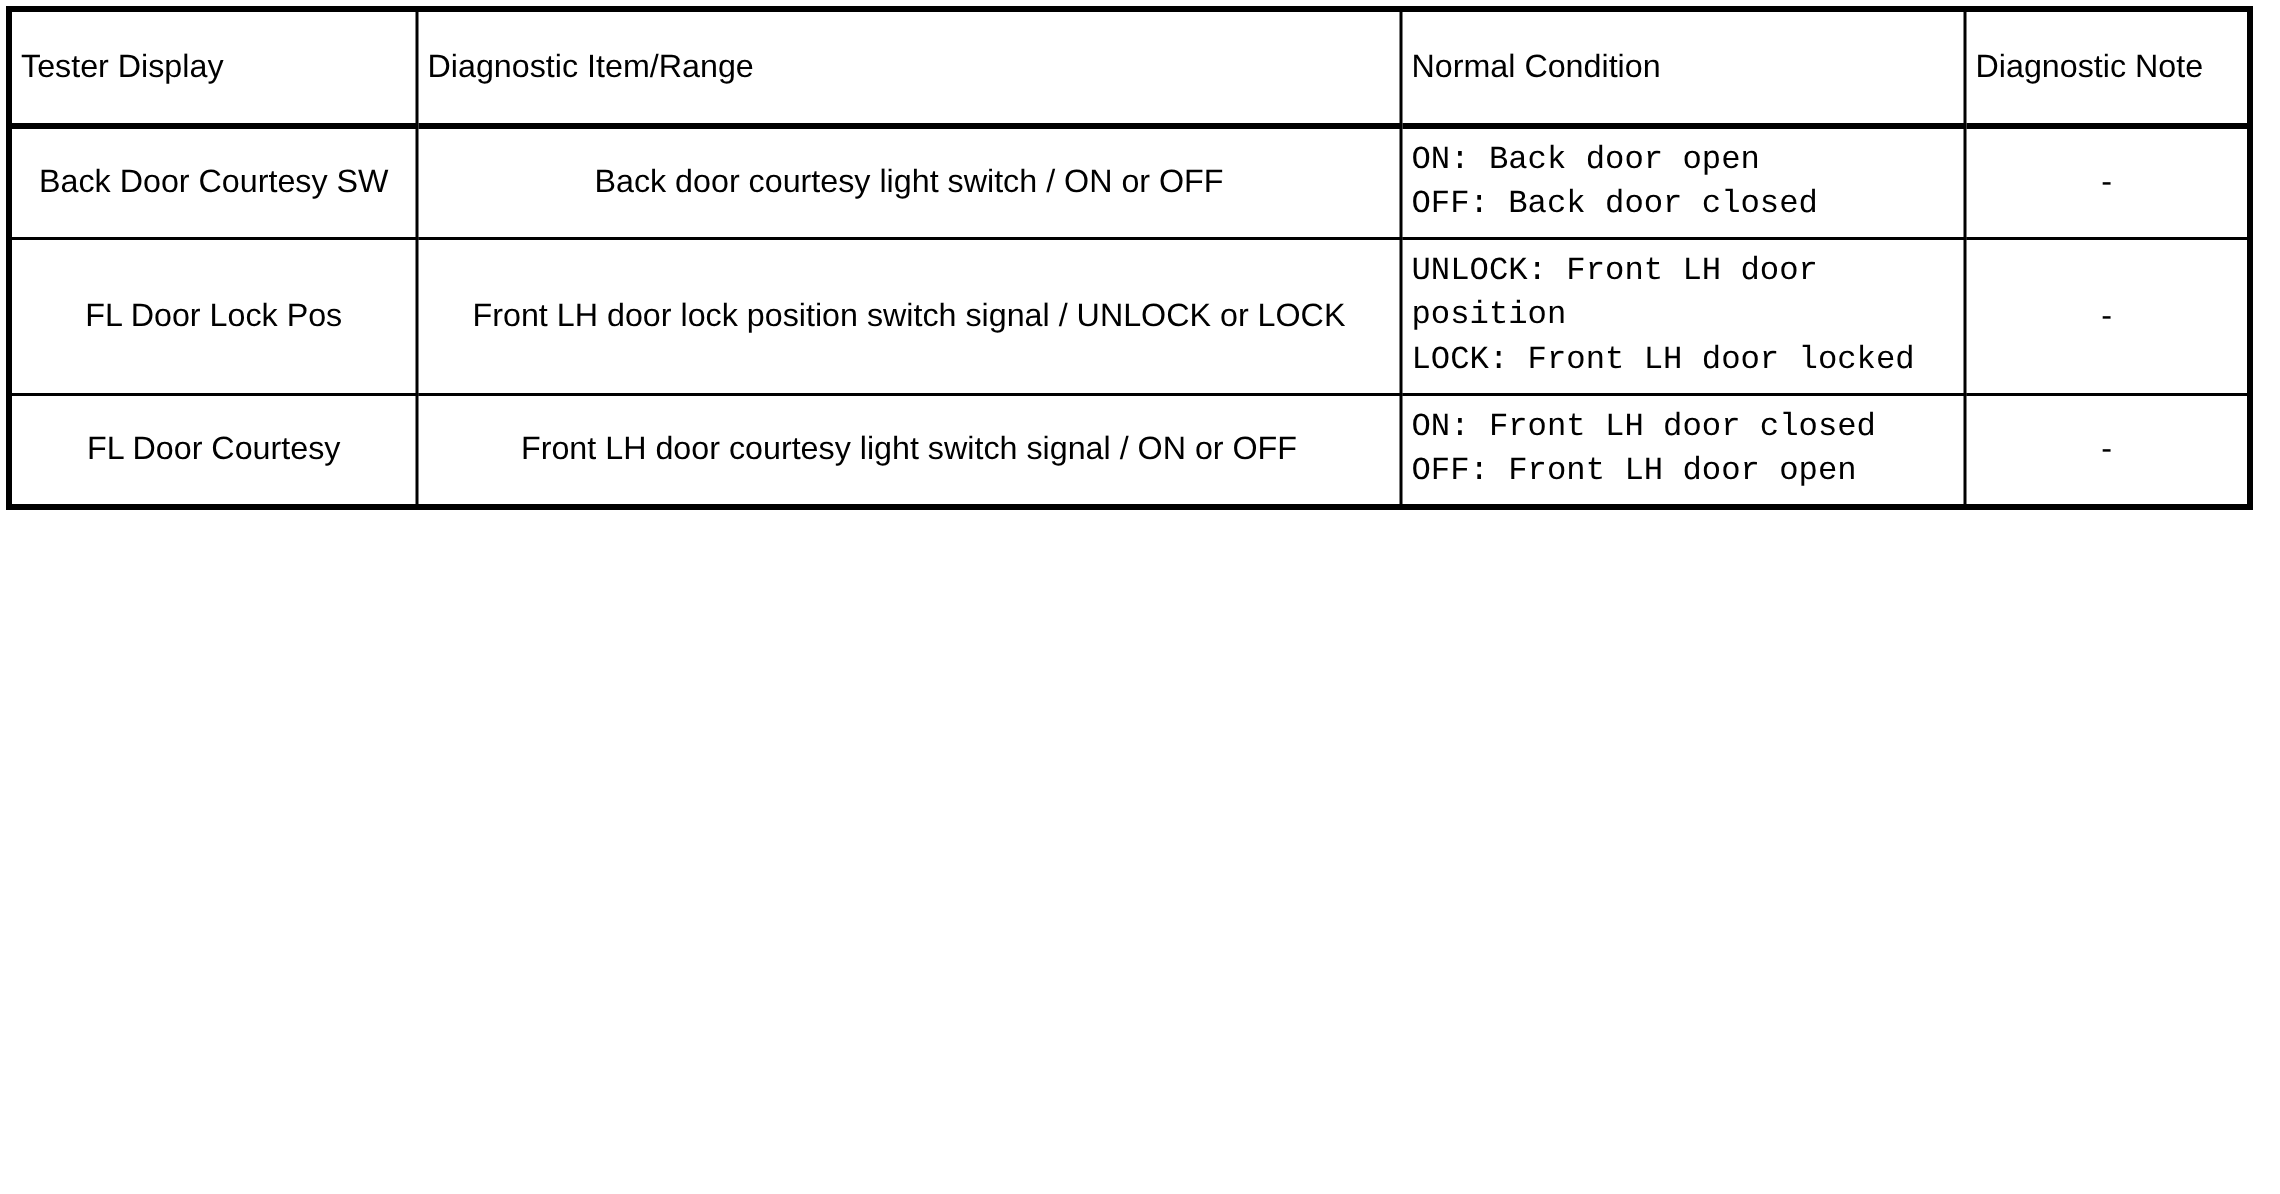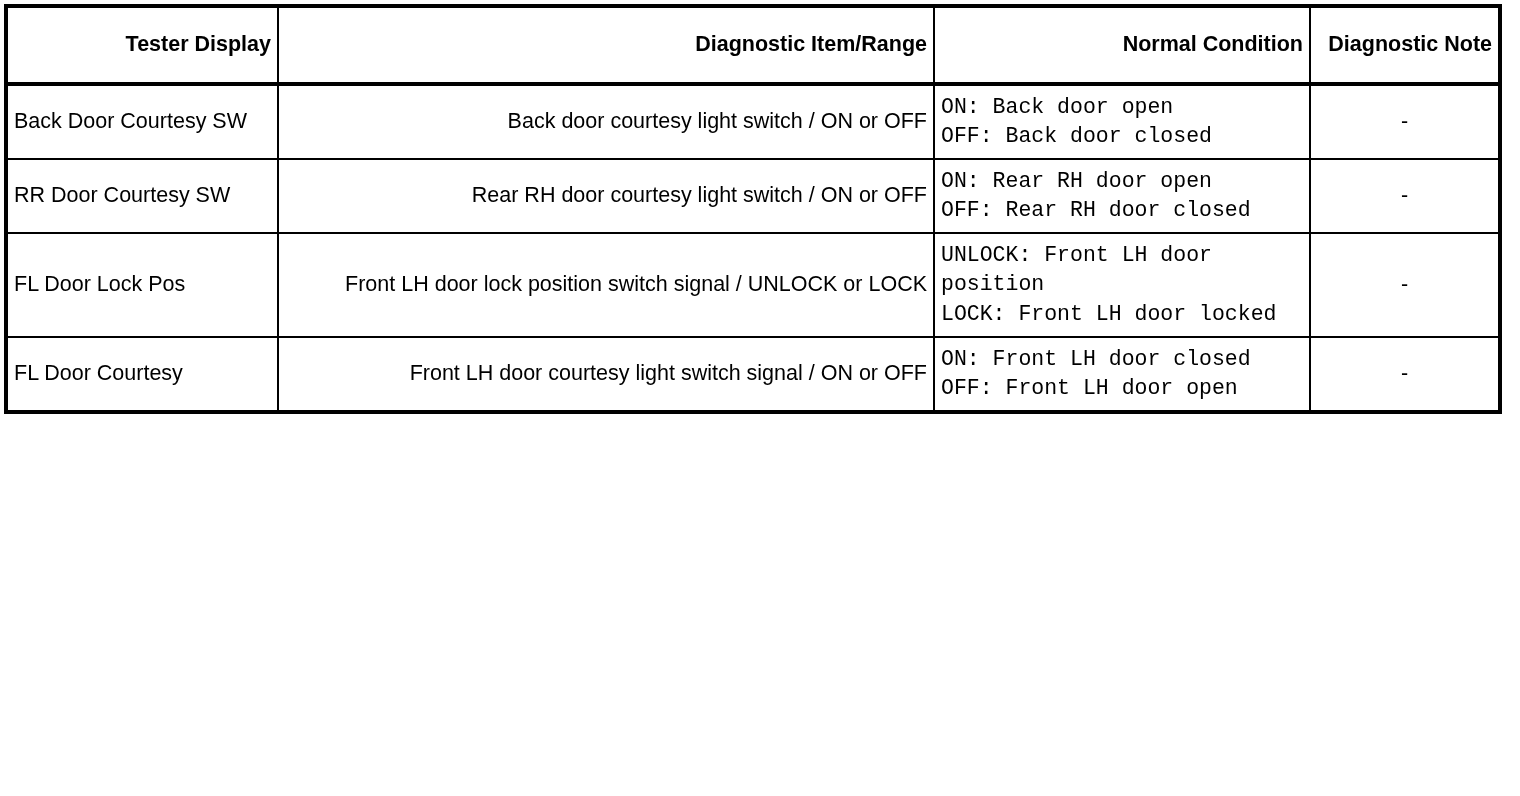--- a/index.html
+++ b/index.html
@@ -37,31 +37,32 @@
   table.spec-table th,
   table.spec-table td {
     border: 2px solid #000000;
     font-size: 21.5px;
     line-height: 1.36;
     padding: 3px 6px;
     vertical-align: middle;
   }
 
   table.spec-table thead th {
-    font-weight: bold;
-    text-align: right;
+    font-weight: normal;
+    text-align: left;
     height: 66px;
     border-bottom-width: 4px;
     padding: 4px 6px;
   }
 
   td.col-tester {
+    text-align: center;
   }
   td.col-measurement {
-    text-align: right;
+    text-align: center;
     padding-left: 18px;
     padding-right: 18px;
   }
   td.col-condition {
     text-align: left;
     padding-left: 9px;
     padding-right: 4px;
   }
   td.col-note {
     text-align: center;
@@ -102,31 +103,20 @@
           <td class="col-tester">Back Door Courtesy SW</td>
           <td class="col-measurement">Back door courtesy light switch / ON or OFF</td>
           <td class="col-condition">
             <span class="cell-lines">
               <span class="ln">ON: Back door open</span>
               <span class="ln">OFF: Back door closed</span>
             </span>
           </td>
           <td class="col-note">-</td>
         </tr>
-        <tr class="row-std">
-          <td class="col-tester">RR Door Courtesy SW</td>
-          <td class="col-measurement">Rear RH door courtesy light switch / ON or OFF</td>
-          <td class="col-condition">
-            <span class="cell-lines">
-              <span class="ln">ON: Rear RH door open</span>
-              <span class="ln">OFF: Rear RH door closed</span>
-            </span>
-          </td>
-          <td class="col-note">-</td>
-        </tr>
         <tr class="row-tall">
           <td class="col-tester">FL Door Lock Pos</td>
           <td class="col-measurement">Front LH door lock position switch signal / UNLOCK or LOCK</td>
           <td class="col-condition">
             <span class="cell-lines">
               <span class="ln">UNLOCK: Front LH door position</span>
               <span class="ln">LOCK: Front LH door locked</span>
             </span>
           </td>
           <td class="col-note">-</td>

